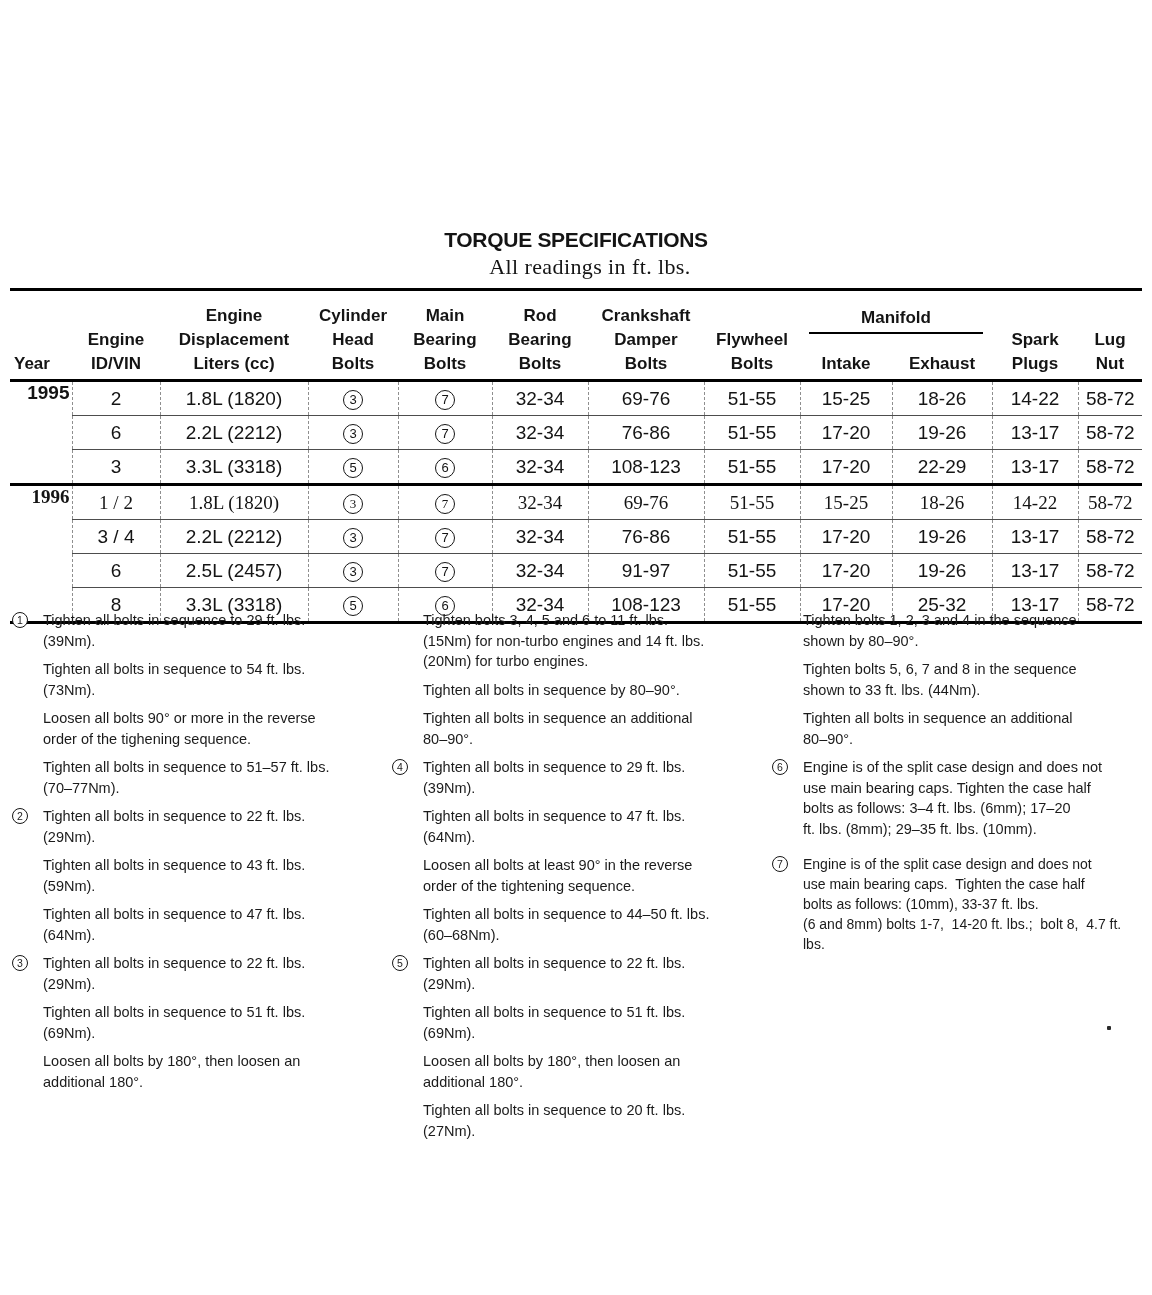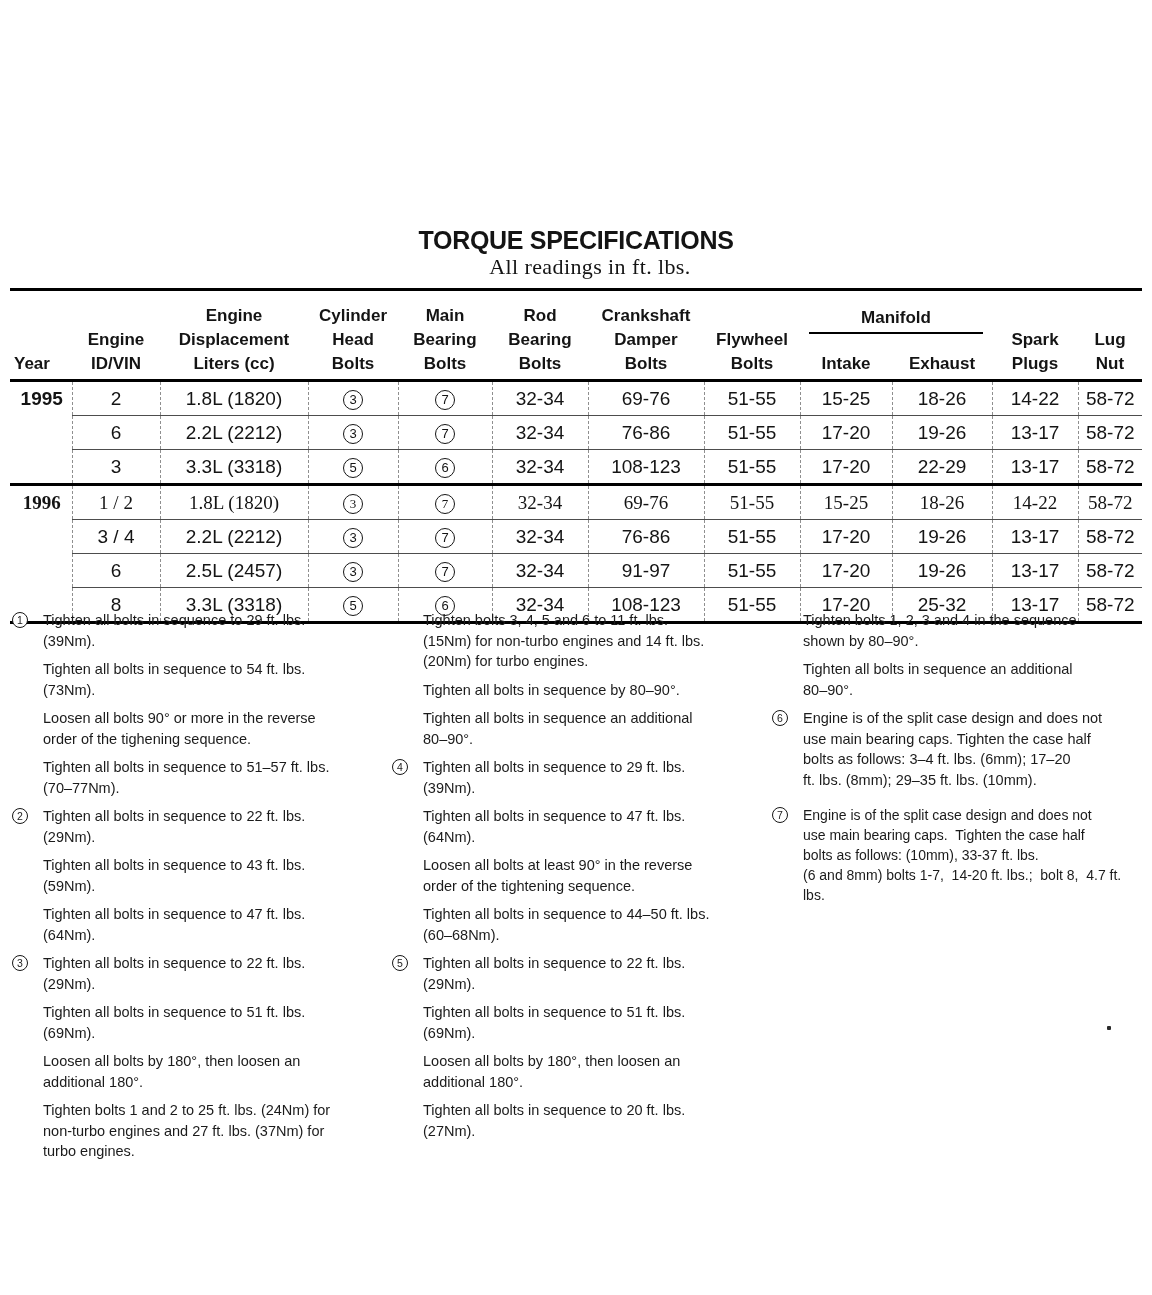--- a/index.html
+++ b/index.html
@@ -2,41 +2,41 @@
 <html><head>
 <meta charset="utf-8">
 <style>
   html,body { margin:0; padding:0; background:#ffffff; }
   #page {
     position:relative; width:1152px; height:1295px; background:#ffffff;
     color:#141414; font-family:"Liberation Sans", sans-serif; overflow:hidden;
   }
   
   #title-block { position:absolute; top:226px; left:0; width:100%; text-align:center; }
-  #page-title  { font-size:25px; font-weight:700; letter-spacing:-0.3px; line-height:28px; }
+  #page-title  { font-size:21px; font-weight:700; letter-spacing:-0.3px; line-height:28px; }
   #page-subtitle { font-family:"Liberation Serif", serif; font-size:22px; line-height:26px; letter-spacing:0.4px;padding-left:28px; }
 
   
   #table-wrap { position:absolute; top:288px; left:10px; }
   table.spec-table { border-collapse:collapse; table-layout:fixed; width:1132px; }
   .spec-table th {
     font-weight:700; font-size:17px; line-height:24px;
     vertical-align:bottom; padding:3px 1px 3px; text-align:center;
   }
   .spec-table tr.h1 th { border-top:3px solid #000; }
   .spec-table th.rs, .spec-table tr.h2 th { border-bottom:3px solid #000; }
   .spec-table th.year-th { text-align:left; padding-left:4px; }
   .manifold-inner { border-bottom:2.5px solid #000; padding-bottom:2px; margin:12px 8px; }
   .spec-table td {
     height:33px; text-align:center; font-size:19px; padding:0 2px;
   }
   .spec-table tbody td { border-top:1px solid #4d4d4d; border-left:1px dashed #8f8f8f; }
   .spec-table td.year-cell {
-    border-left:none; text-align:center; padding-left:4px; font-weight:700;
-    vertical-align:top; padding-top:6px; border-bottom:3px solid #000;
+    border-left:none; text-align:right; padding-left:4px; font-weight:700;
+    vertical-align:top; border-bottom:3px solid #000;
   }
   .spec-table tr.first-row td { border-top:none; }
   .spec-table tr.block-start td { border-top:3px solid #000;font-family:Liberation Serif, serif; }
   .spec-table tbody tr:last-child td { border-bottom:3px solid #000; }
 
   
   .circ {
     display:inline-flex; align-items:center; justify-content:center;
     border:1.5px solid #161616; border-radius:50%; box-sizing:border-box;
     font-weight:400; background:#fff;
@@ -217,21 +217,20 @@
           <span class="circ small fn-marker">2</span>
           <div class="fn-par">Tighten all bolts in sequence to 22 ft. lbs.<br>(29Nm).</div>
           <div class="fn-par">Tighten all bolts in sequence to 43 ft. lbs.<br>(59Nm).</div>
           <div class="fn-par">Tighten all bolts in sequence to 47 ft. lbs.<br>(64Nm).</div>
         </div>
         <div class="fn-block">
           <span class="circ small fn-marker">3</span>
           <div class="fn-par">Tighten all bolts in sequence to 22 ft. lbs.<br>(29Nm).</div>
           <div class="fn-par">Tighten all bolts in sequence to 51 ft. lbs.<br>(69Nm).</div>
           <div class="fn-par">Loosen all bolts by 180°, then loosen an<br>additional 180°.</div>
-          <div class="fn-par">Tighten bolts 1 and 2 to 25 ft. lbs. (24Nm) for<br>non-turbo engines and 27 ft. lbs. (37Nm) for<br>turbo engines.</div>
         </div>
       </div>
     <div class="fn-col" id="footnote-column-2">
         <div class="fn-block">
           <div class="fn-par">Tighten bolts 3, 4, 5 and 6 to 11 ft. lbs.<br>(15Nm) for non-turbo engines and 14 ft. lbs.<br>(20Nm) for turbo engines.</div>
           <div class="fn-par">Tighten all bolts in sequence by 80–90°.</div>
           <div class="fn-par">Tighten all bolts in sequence an additional<br>80–90°.</div>
         </div>
         <div class="fn-block">
           <span class="circ small fn-marker">4</span>
@@ -244,20 +243,21 @@
           <span class="circ small fn-marker">5</span>
           <div class="fn-par">Tighten all bolts in sequence to 22 ft. lbs.<br>(29Nm).</div>
           <div class="fn-par">Tighten all bolts in sequence to 51 ft. lbs.<br>(69Nm).</div>
           <div class="fn-par">Loosen all bolts by 180°, then loosen an<br>additional 180°.</div>
           <div class="fn-par">Tighten all bolts in sequence to 20 ft. lbs.<br>(27Nm).</div>
         </div>
       </div>
     <div class="fn-col" id="footnote-column-3">
         <div class="fn-block">
           <div class="fn-par">Tighten bolts 1, 2, 3 and 4 in the sequence<br>shown by 80–90°.</div>
+          <div class="fn-par">Tighten bolts 5, 6, 7 and 8 in the sequence<br>shown to 33 ft. lbs. (44Nm).</div>
           <div class="fn-par">Tighten all bolts in sequence an additional<br>80–90°.</div>
         </div>
         <div class="fn-block">
           <span class="circ small fn-marker">6</span>
           <div class="fn-par">Engine is of the split case design and does not<br>use main bearing caps. Tighten the case half<br>bolts as follows: 3–4 ft. lbs. (6mm); 17–20<br>ft. lbs. (8mm); 29–35 ft. lbs. (10mm).</div>
         </div>
         <div class="fn-block alt gap">
           <span class="circ small fn-marker">7</span>
           <div class="fn-par">Engine is of the split case design and does not<br>use main bearing caps.&nbsp; Tighten the case half<br>bolts as follows: (10mm), 33-37 ft. lbs.<br>(6 and 8mm) bolts 1-7,&nbsp; 14-20 ft. lbs.;&nbsp; bolt 8,&nbsp; 4.7 ft. lbs.</div>
         </div>

